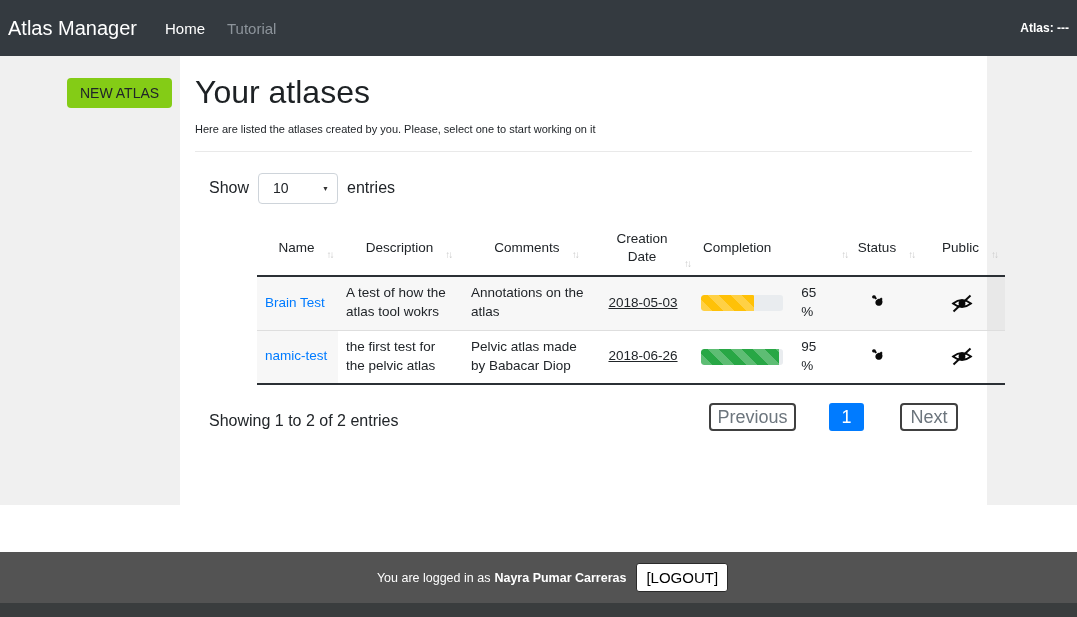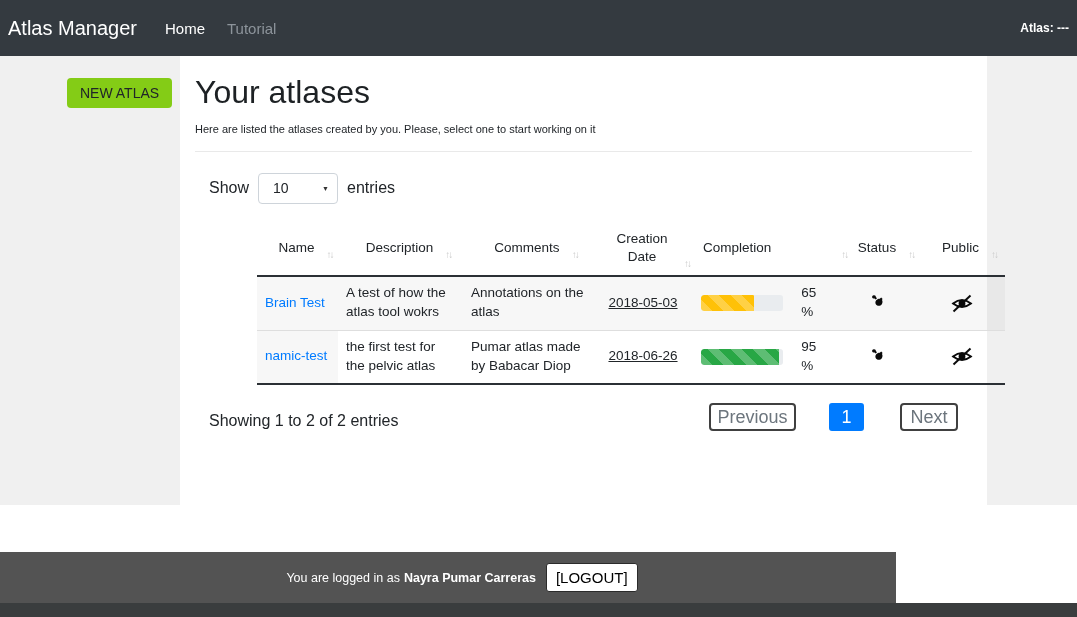--- a/index.html
+++ b/index.html
@@ -68,21 +68,21 @@
   .dt-info { font-size:16px; color:#212529; padding-top:9px; }
   .dt-paging { margin-left:auto; display:flex; align-items:center; }
   .page-btn { height:28px; display:flex; align-items:center; justify-content:center; font-size:18px;
             border:2px solid #404040; background:#fff; color:#6c757d; border-radius:4px; cursor:pointer;
             font-family:inherit; }
   .page-btn.prev { width:87px; margin-right:33px; }
   .page-btn.next { width:58px; }
   .page-btn.num { width:35px; margin-right:36px; background:#007bff; border-color:#007bff; color:#fff; border-radius:3px; }
 
   
-  .footer { position:absolute; top:552px; left:0; width:896px; height:51px; background:#535353;
+  .footer { position:absolute; top:552px; left:0; width:1077px; height:51px; background:#535353;
             display:flex; align-items:center; justify-content:center; color:#fff; font-size:12.5px;padding-left:28px; }
   .footer b { margin-left:4px; }
   .logout-btn { margin-left:10px; background:#fff; color:#000; border:1px solid #2b2b2b; border-radius:3px;
             font-size:15px; padding:5px 9px; cursor:pointer; font-family:inherit; }
   .footer-strip { position:absolute; top:603px; left:0; width:1077px; height:14px; background:#3a3d3e; }
 </style>
 </head>
 <body>
 
 <div class="navbar">
@@ -162,21 +162,21 @@
               <path d="M3 9.5 Q12 2.5 21 9.5 Q12 16.5 3 9.5 Z" fill="none" stroke="#0a0a0a" stroke-width="1.8"></path>
               <circle cx="12" cy="9.5" r="3.4" fill="#0a0a0a"></circle>
               <line x1="20.5" y1="1.5" x2="3.5" y2="17.5" stroke="#0a0a0a" stroke-width="2"></line>
             </svg>
           </td>
         </tr>
 
         <tr>
           <td class="name-cell sorted"><a>namic-test</a></td>
           <td>the first test for the pelvic atlas</td>
-          <td>Pumar atlas made by Babacar Diop</td>
+          <td>Pelvic atlas made by Babacar Diop</td>
           <td class="center">2018-06-26</td>
           <td>
             <div class="completion-cell">
               <div class="progress-track">
                 <div class="progress-fill striped" style="width: 95%; background-color: rgb(40, 167, 69);"></div>
               </div>
               <span class="pct-label">95 %</span>
             </div>
           </td>
           <td class="center">

